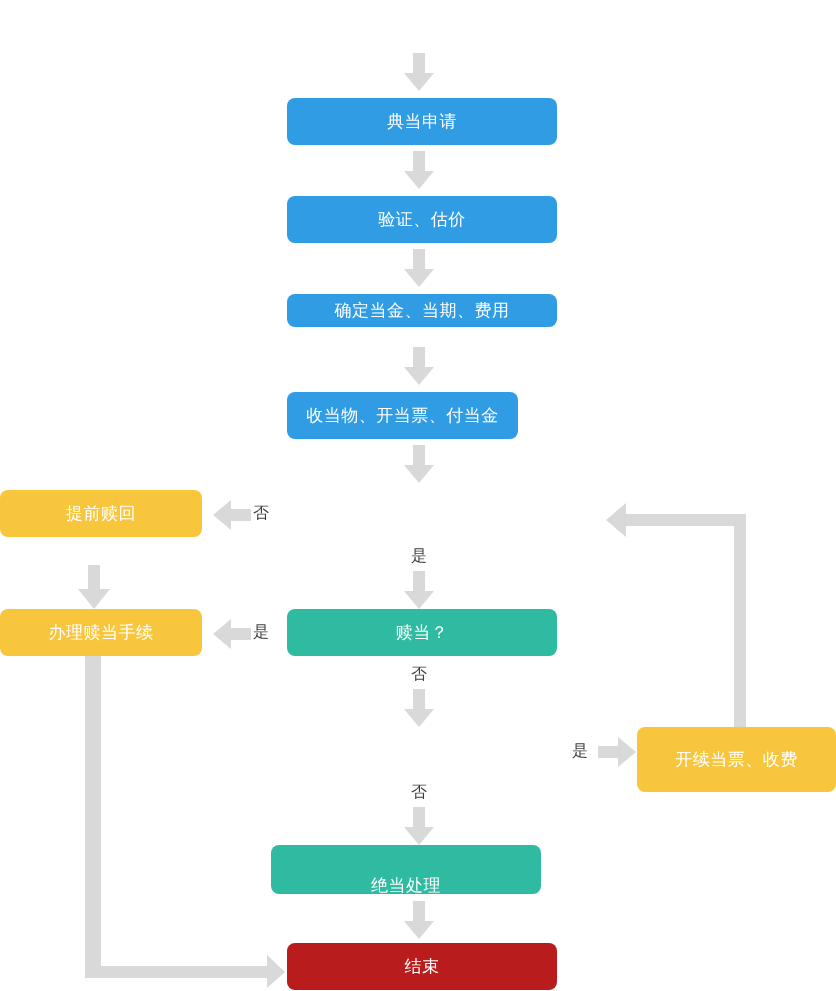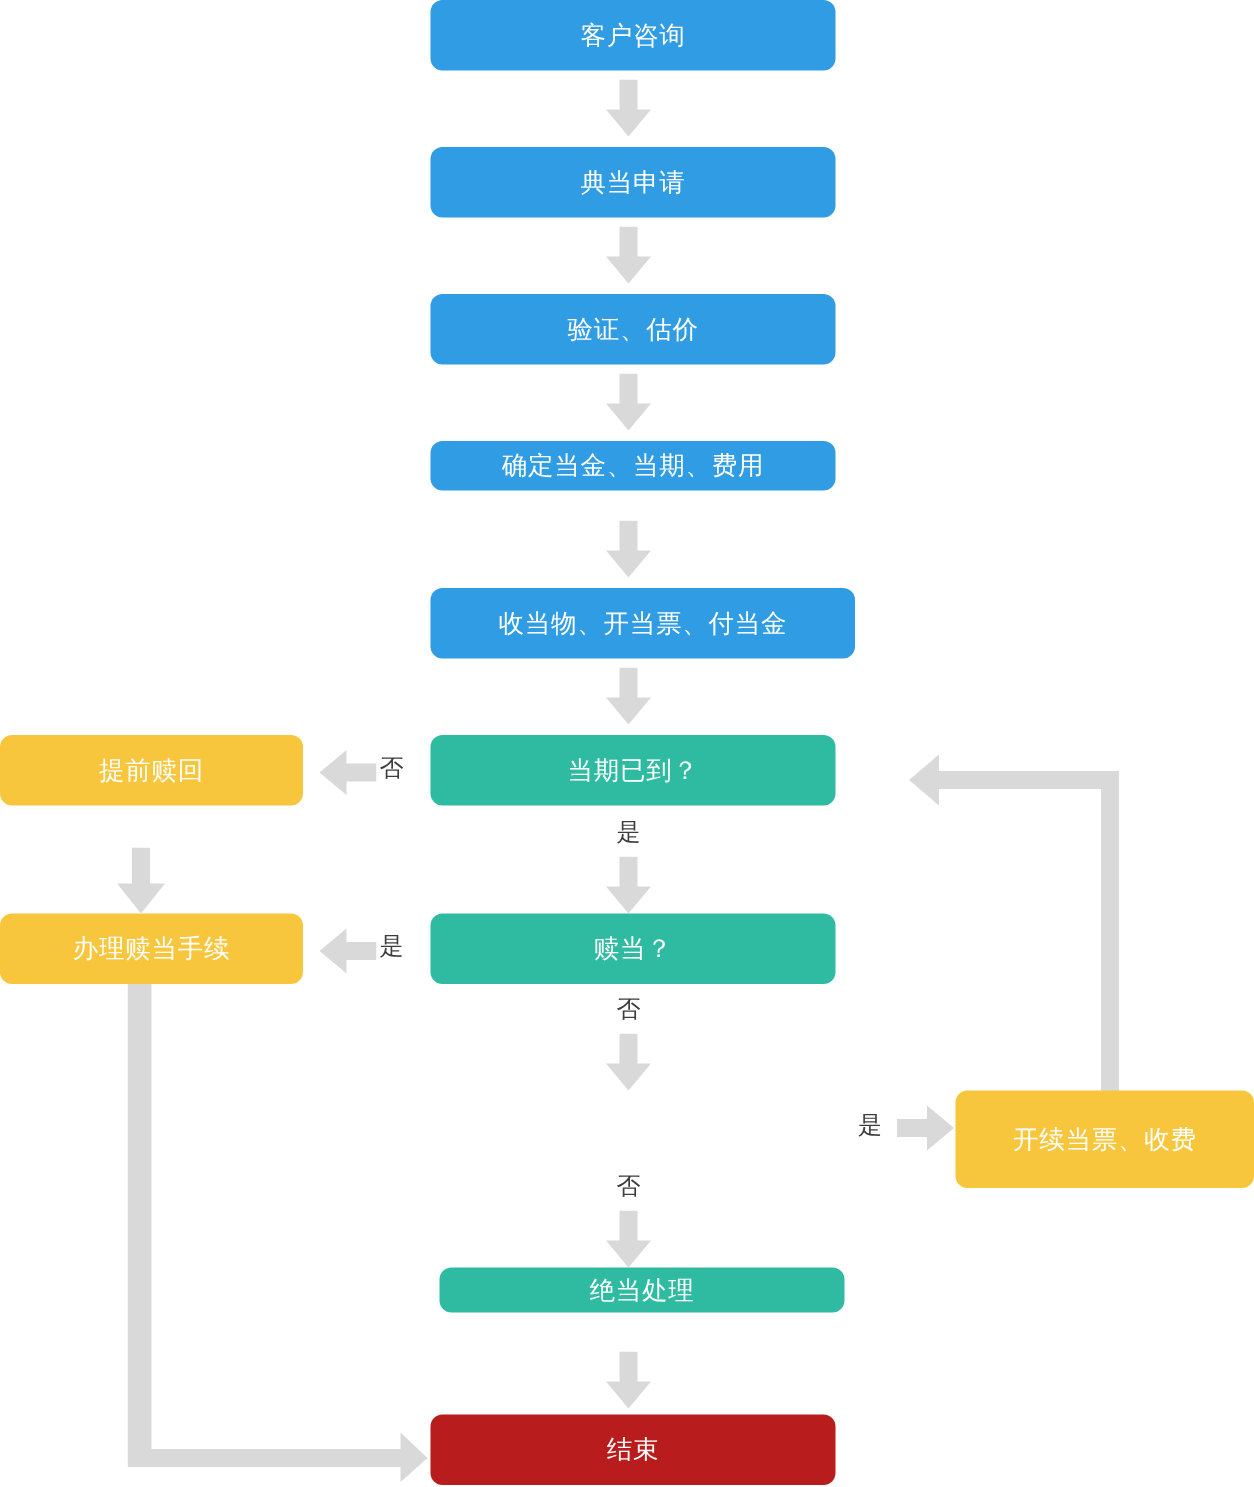--- a/index.html
+++ b/index.html
@@ -141,50 +141,44 @@
     </svg>
   </span>
 
   <span class="edge-label" style="left:253px; top:505px;">否</span>
   <span class="edge-label" style="left:411px; top:548px;">是</span>
   <span class="edge-label" style="left:253px; top:624px;">是</span>
   <span class="edge-label" style="left:411px; top:666px;">否</span>
   <span class="edge-label" style="left:572px; top:743px;">是</span>
   <span class="edge-label" style="left:411px; top:784px;">否</span>
 
-  <div class="node node-blue" style="left:287px; top:0px; width:270px; height:47px;">
-    <span>客户咨询</span>
-  </div>
 
   <div class="node node-blue" style="left:287px; top:98px; width:270px; height:47px;">
     <span>典当申请</span>
   </div>
 
   <div class="node node-blue" style="left:287px; top:196px; width:270px; height:47px;">
     <span>验证、估价</span>
   </div>
 
   <div class="node node-blue" style="left:287px; top:294px; width:270px; height:33px;">
     <span>确定当金、当期、费用</span>
   </div>
 
-  <div class="node node-blue" style="left:287px; top:392px; width:283px; height:47px;">
+  <div class="node node-blue" style="left:287px; top:392px; width:231px; height:47px;">
     <span>收当物、开当票、付当金</span>
   </div>
 
-  <div class="node node-green" style="left:287px; top:490px; width:270px; height:47px;">
-    <span>当期已到？</span>
-  </div>
 
   <div class="node node-green" style="left:287px; top:609px; width:270px; height:47px;">
     <span>赎当？</span>
   </div>
 
 
-  <div class="node node-green" style="left:293px; top:845px; width:270px; height:30px;">
+  <div class="node node-green" style="left:271px; top:845px; width:270px; height:49px;align-items:flex-end;">
     <span>绝当处理</span>
   </div>
 
   <div class="node node-red" style="left:287px; top:943px; width:270px; height:47px;">
     <span>结束</span>
   </div>
 
   <div class="node node-yellow" style="left:0px; top:490px; width:202px; height:47px;">
     <span>提前赎回</span>
   </div>

